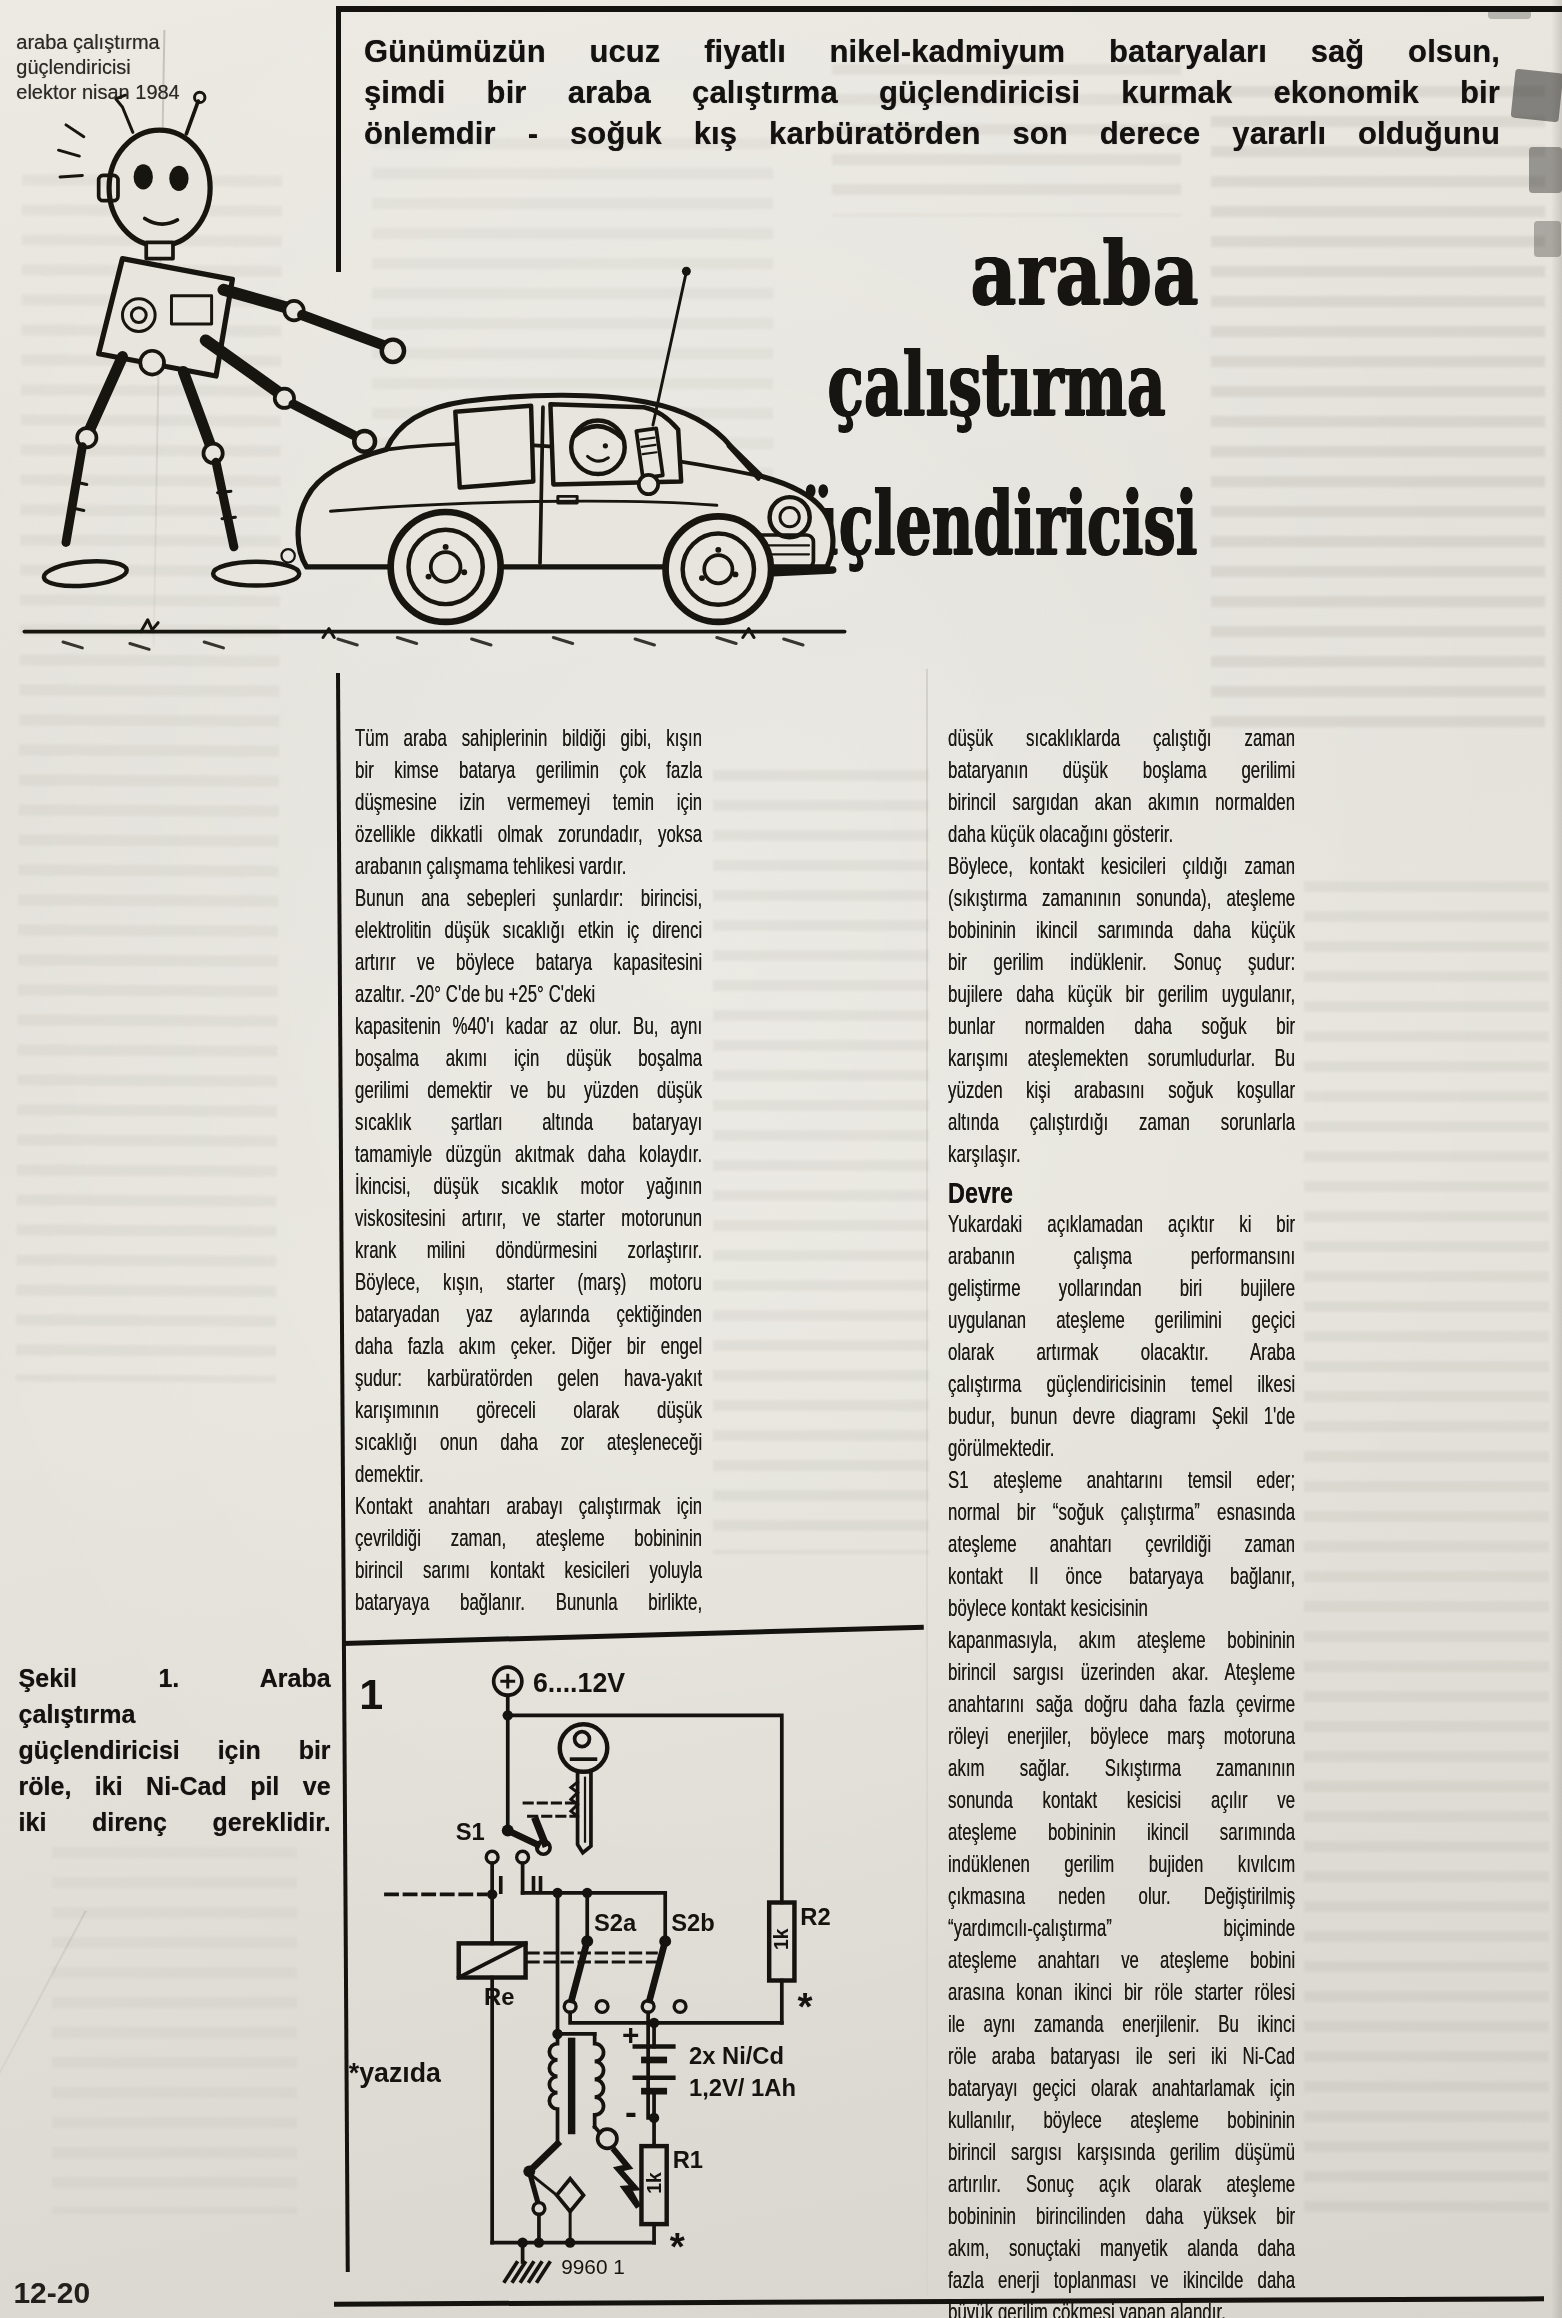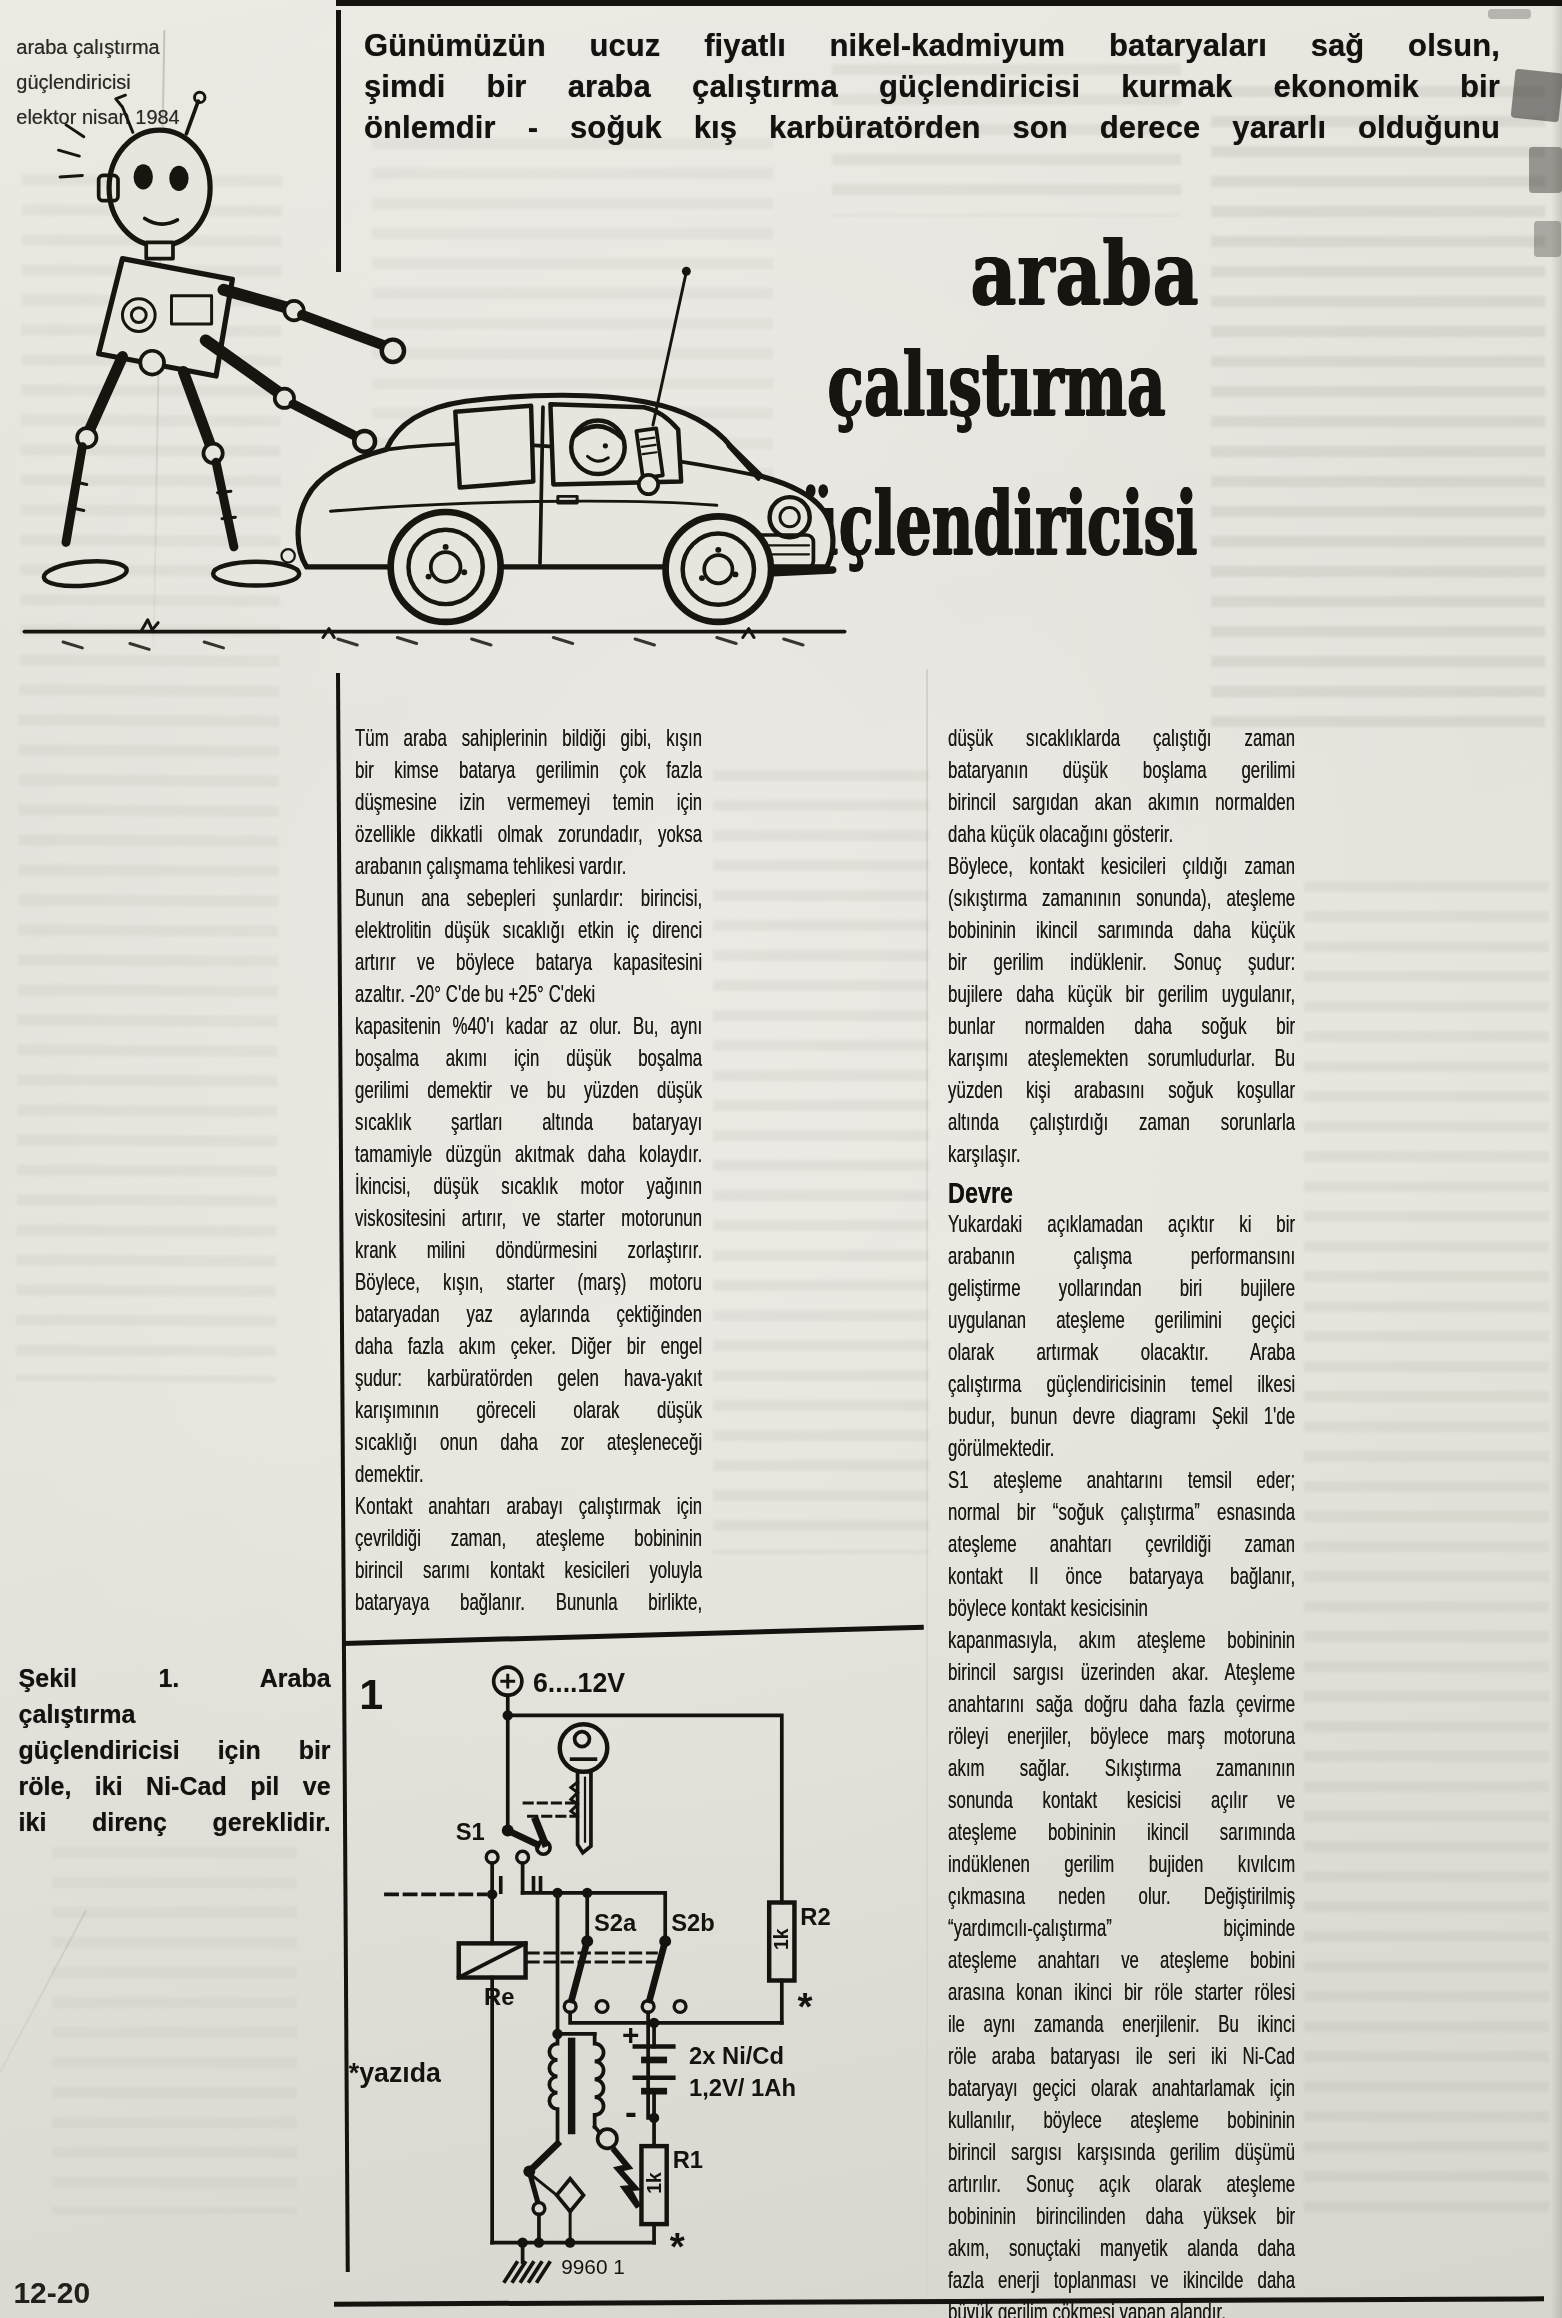--- a/index.html
+++ b/index.html
@@ -15,24 +15,24 @@
   .crease{position:absolute;pointer-events:none;background:linear-gradient(rgba(115,110,98,.33),rgba(115,110,98,.05));width:2.2px;filter:blur(0.7px);}
   .edge{position:absolute;right:0;top:0;width:12px;height:2319px;background:linear-gradient(90deg,rgba(0,0,0,0),rgba(60,58,50,.18));pointer-events:none;}
   
   .vrule{position:absolute;left:336px;width:4.5px;background:#15130f;}
   .vrule.seg1{top:10.4px;height:262px;}
   .vrule.seg2{top:673px;height:1599px;width:3.7px;transform:rotate(-.35deg);transform-origin:top left;}
   .figrule{position:absolute;background:#15130f;}
   .figrule.top{left:343px;top:1641px;width:581px;height:4.5px;transform:rotate(-1.6deg);transform-origin:left center;}
   .figrule.bottom{left:334px;top:2299px;width:1210px;height:5.2px;transform:rotate(-.25deg);}
   
-  .credit{position:absolute;left:16.3px;top:30px;font-size:20px;line-height:35px;color:#2c2a26;
+  .credit{position:absolute;left:16.3px;top:30px;font-size:20px;line-height:25px;color:#2c2a26;
     text-shadow:0 0 0.7px rgba(40,38,34,.6);white-space:pre-line;}
   
-  .headerbox{position:absolute;left:336px;top:0;width:1227px;height:262px;
+  .headerbox{position:absolute;left:336px;top:6px;width:1227px;height:262px;
     border-top:6.7px solid #15130f;box-sizing:border-box;}
   .headline{position:absolute;left:28px;top:19.3px;width:1136px;font-weight:bold;font-size:31px;
     line-height:41px;color:#131210;letter-spacing:0.1px;text-shadow:0 0 0.7px rgba(19,18,16,.7);}
   .headline .jl{text-align:justify;text-align-last:justify;}
   .headline .jl.last{text-align-last:left;}
   
   .titleline{position:absolute;font-family:"DejaVu Serif",serif;font-weight:bold;color:#171511;
     font-size:88px;line-height:88px;white-space:nowrap;transform-origin:right top;
     text-shadow:1.5px 0 0 #171511,-0.7px 0 0 #171511,0 0.7px 0 #171511;}
   .t1{top:229px;right:364px;transform:scaleX(.80);letter-spacing:1.5px;}

